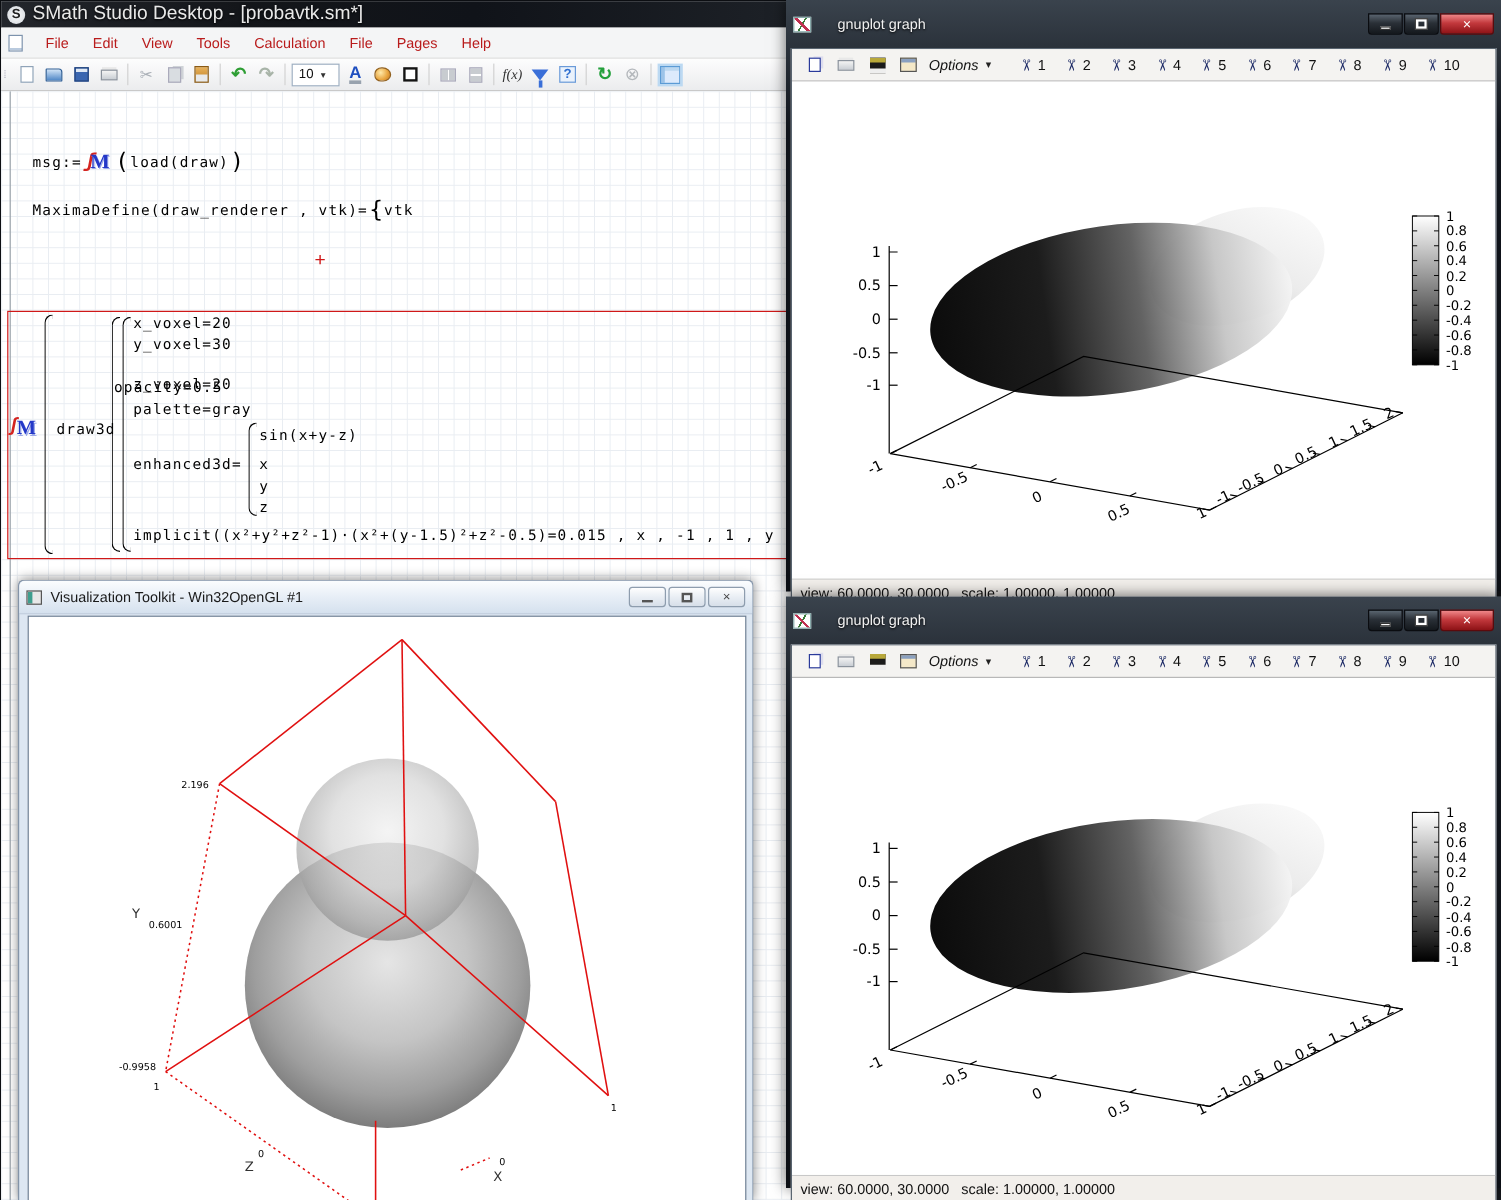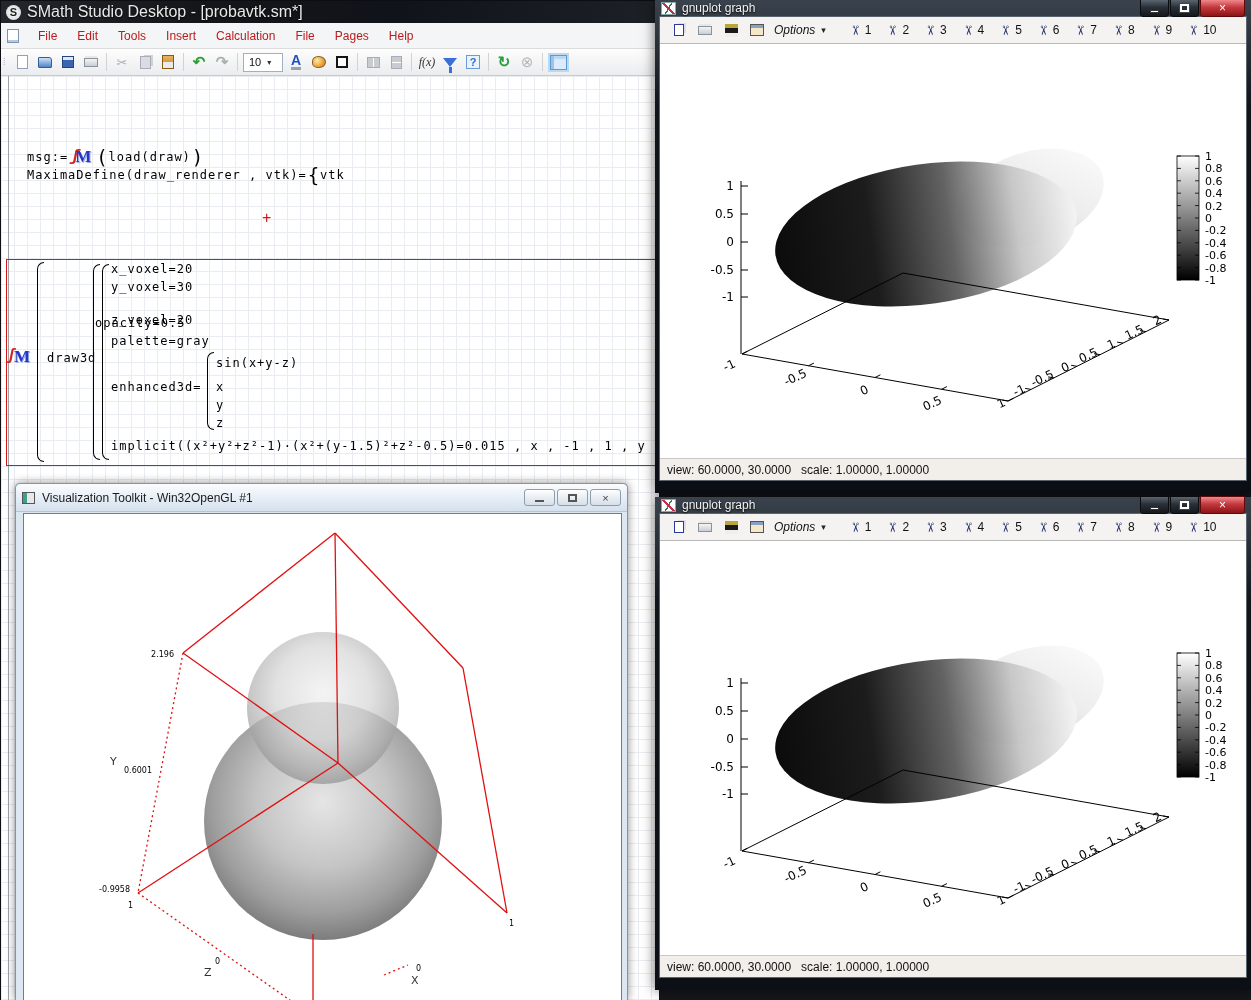--- a/index.html
+++ b/index.html
@@ -97,21 +97,21 @@
   .vtk-appicon { width:13px; height:12px; background:#e8e8e8; border:1px solid #555;
     box-shadow:inset 4px 0 0 #3f9e8e; }
   .vtk-title .winbtns { margin-left:auto; gap:2px; }
   .vtk-canvas { position:absolute; left:7px; top:29px; width:599px; height:495px; background:#fff;
     border:1px solid #6a7c92; }
 
   
   .gwin-slot { position:absolute; width:596px; z-index:3; }
   .gwin { width:100%; height:100%; background:linear-gradient(#3a434d,#10141b 22%,#0c0f15);
     padding:0 4px 4px 4px; box-shadow:0 0 12px rgba(0,0,0,0.6); }
-  .gtitle { height:16px; display:flex; align-items:center; gap:6px; padding:0 2px; }
+  .gtitle { height:40px; display:flex; align-items:center; gap:22px; padding:0 2px; }
   .gtitle .txt { color:#f2f2f2; font-size:12px; text-shadow:0 1px 2px #000; }
   .gappicon { width:15px; height:13px; background:#fff; border:1px solid #8aa;
     background-image:linear-gradient(45deg,transparent 44%,#c03050 44%,#c03050 56%,transparent 56%),
       linear-gradient(-60deg,transparent 46%,#3a7a3a 46%,#3a7a3a 54%,transparent 54%); }
   .gtitle .winbtns { margin-left:auto; }
   .gbody { background:#fff; height:calc(100% - 24px); display:flex; flex-direction:column;
     border:1px solid #5a6570; }
   .gtoolbar { height:27px; background:#f4f3f1; border-bottom:1px solid #b8b8b8;
     display:flex; align-items:center; gap:4px; padding:0 8px; font-size:12px; color:#111; }
   .gt-ic { width:22px; height:20px; display:flex; align-items:center; justify-content:center; }
@@ -167,22 +167,22 @@
 
 <div id="smath" class="abs">
   <div class="sm-title">
     <span class="sm-appicon">S</span>
     <span class="txt">SMath Studio Desktop - [probavtk.sm*]</span>
   </div>
   <div class="sm-menubar">
     <span class="pageicon"></span>
     <span class="mi">File</span>
     <span class="mi">Edit</span>
+    <span class="mi">View</span>
     <span class="mi">Tools</span>
-    <span class="mi">Insert</span>
     <span class="mi">Calculation</span>
     <span class="mi">File</span>
     <span class="mi">Pages</span>
     <span class="mi">Help</span>
   </div>
   <div class="sm-toolbar">
     <span class="drag-dots">⁞</span>
     <span class="ti">
         <span class="ic-page"></span>
       </span>
@@ -240,21 +240,21 @@
     <span class="ti ic-stop">⊗</span>
     <span class="tsep"></span>
     <span class="ti">
         <span class="ic-panel"></span>
       </span>
   </div>
 
   <div class="worksheet">
     <div class="abs margin-line"></div>
 
-    <div class="abs math" style="left:26px; top:70px;">
+    <div class="abs math" style="left:26px; top:48px;">
       <span>msg:=</span>
       <span class="maxima-icon">
           <i>ʃ</i>
           <b>M</b>
         </span>
       <span class="bigparen">(</span>
       <span>load(draw)</span>
       <span class="bigparen">)</span>
     </div>
 

